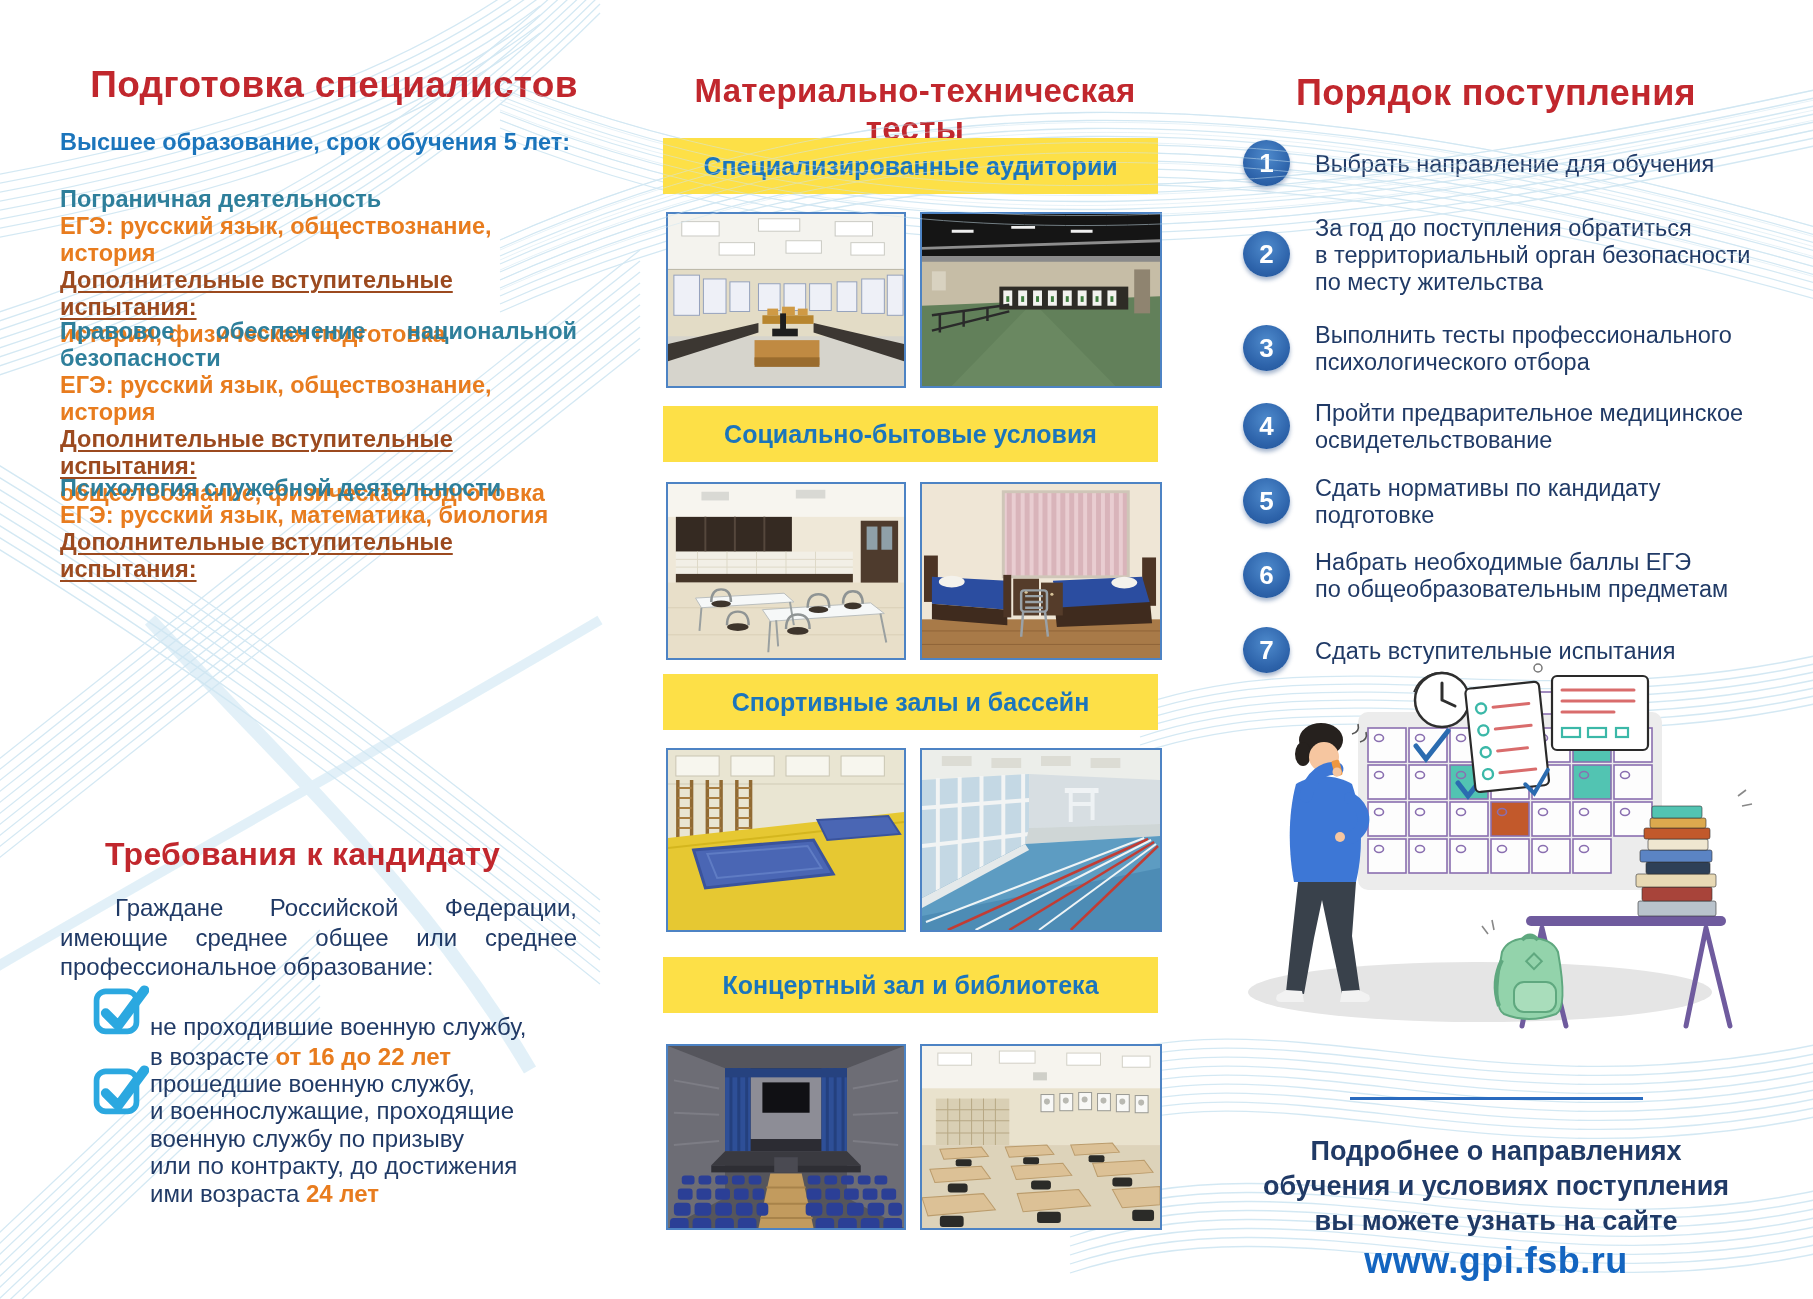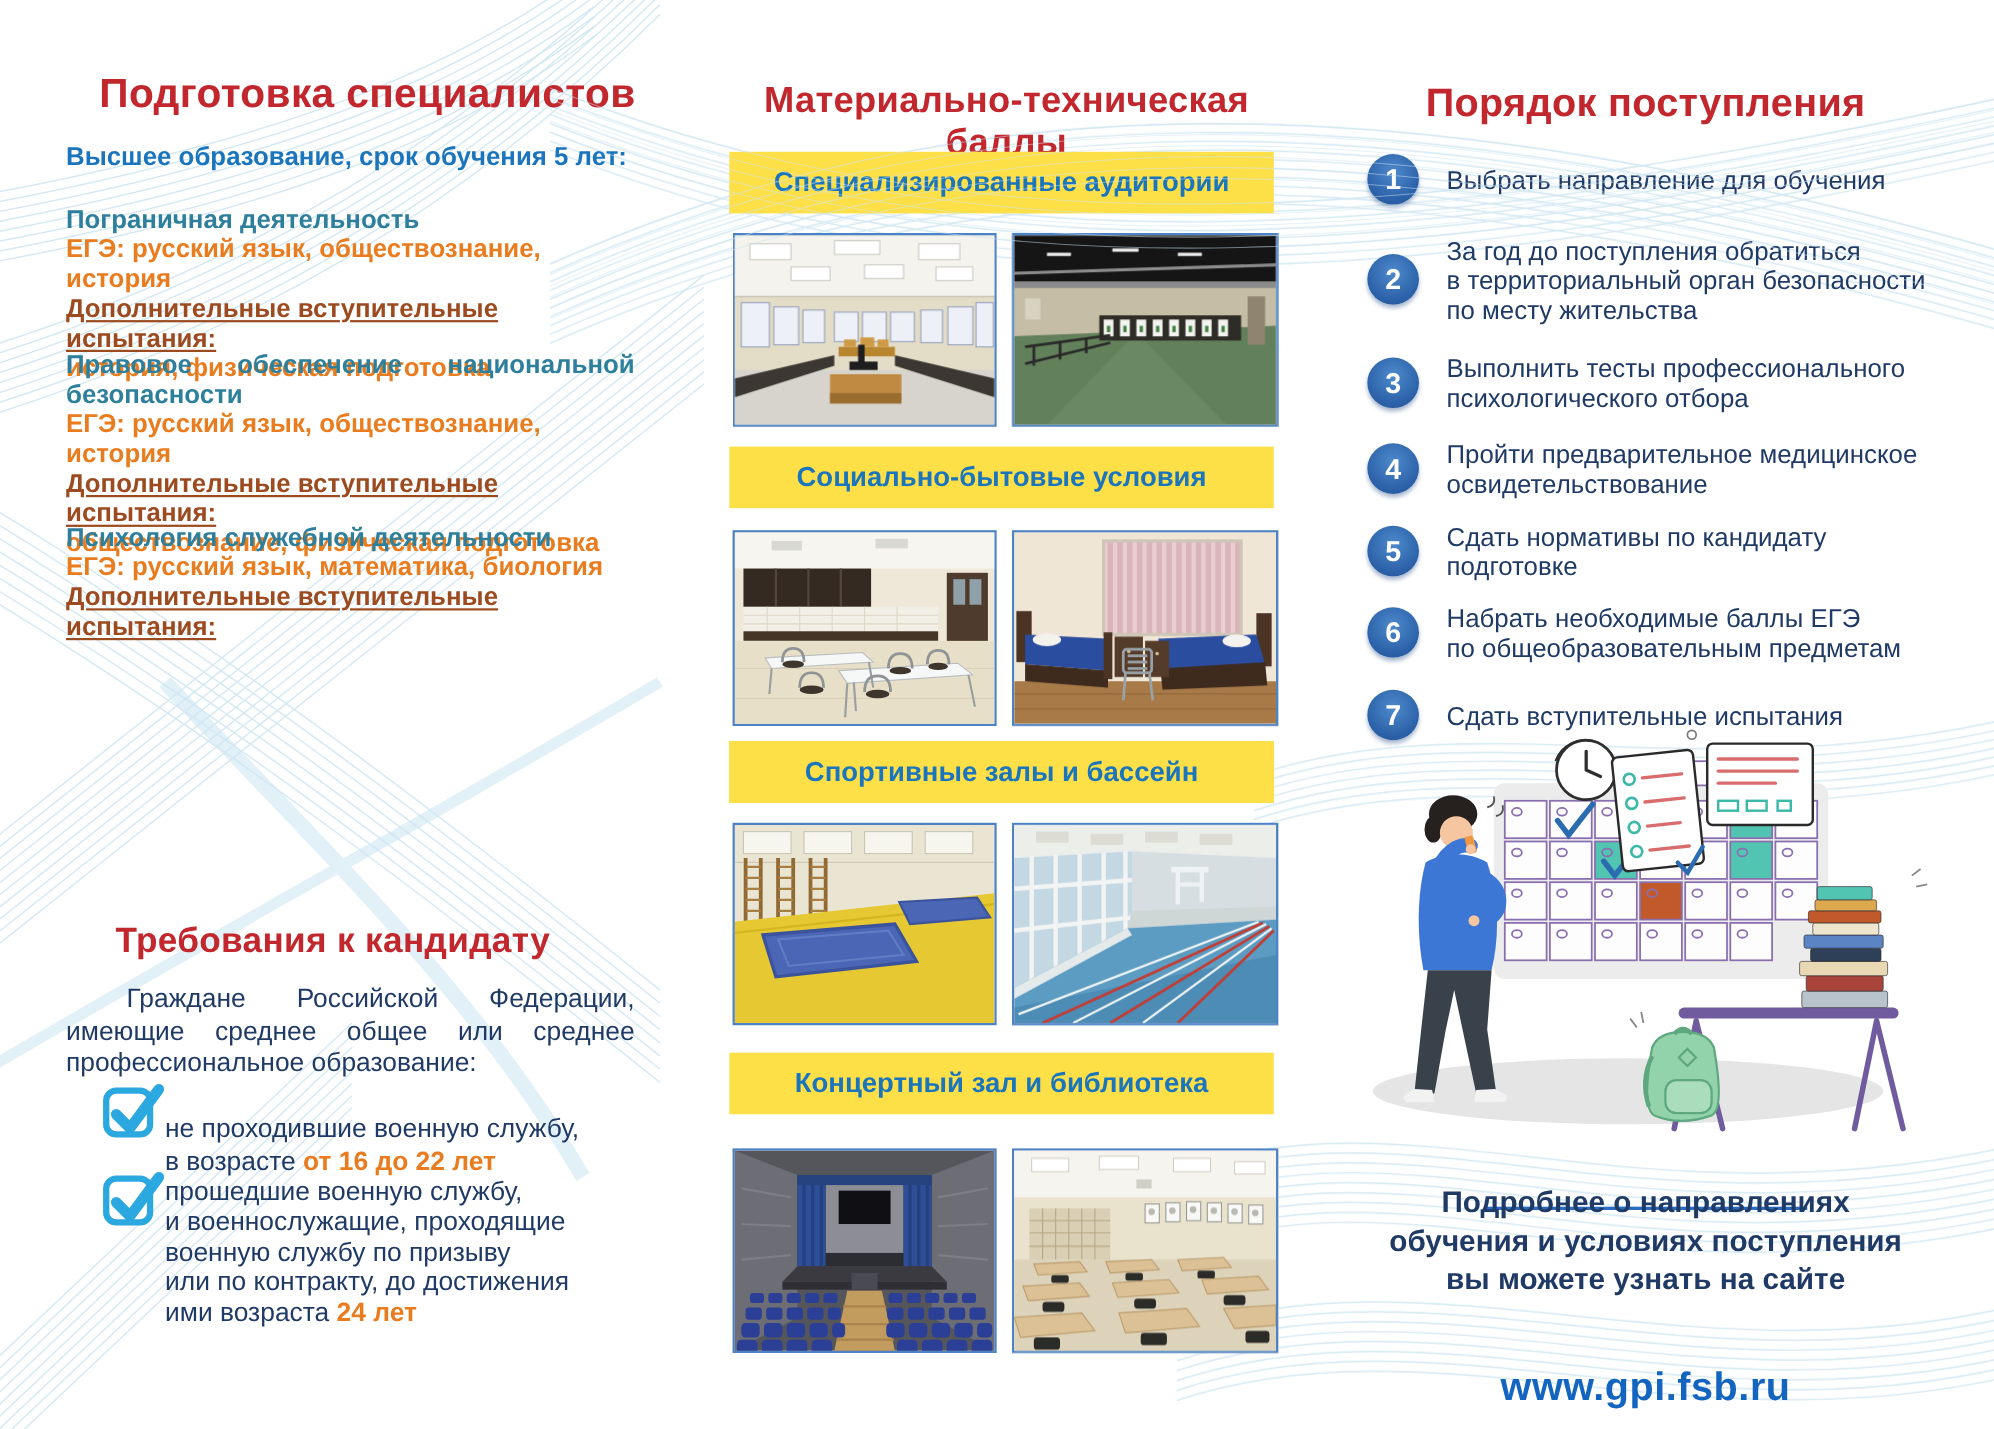--- a/index.html
+++ b/index.html
@@ -216,21 +216,21 @@
     </svg>
   </div>
   <div class="abs content navy pre" style="left:150px;top:1042px;width:440px;font-size:24px;line-height:27.5px;">
     <span>прошедшие военную службу,
 и военнослужащие, проходящие
 военную службу по призыву
 или по контракту, до достижения
 ими возраста </span><span class="hl">24 лет</span>
   </div>
 
-  <div class="abs content title-red" style="left:660px;top:72px;width:510px;font-size:33px;">Материально-техническая баллы</div>
+  <div class="abs content title-red" style="left:660px;top:72px;width:510px;font-size:33px;">Материально-техническая тесты</div>
 
   <div class="abs content banner" style="top:138px;">
     <span>Специализированные аудитории</span>
   </div>
   <div class="abs content banner" style="top:406px;">
     <span>Социально-бытовые условия</span>
   </div>
   <div class="abs content banner" style="top:674px;">
     <span>Спортивные залы и бассейн</span>
   </div>
@@ -744,21 +744,21 @@
       <path d="M432,340 q8,-9 16,0" stroke="#5fa87f" stroke-width="4" fill="none"></path>
       <path d="M412,360 q-11,22 -3,46" stroke="#5fa87f" stroke-width="4" fill="none"></path>
       <rect x="424" y="382" width="42" height="30" rx="10" fill="#a9ddbb" stroke="#5fa87f" stroke-width="2"></rect>
       <rect x="438" y="356" width="11" height="11" fill="none" stroke="#5fa87f" stroke-width="2" transform="rotate(45 444 362)"></rect>
       <path d="M398,334 l-6,-8 M404,330 l-2,-10" stroke="#888888" stroke-width="1.6"></path>
     </svg>
   </div>
 
   <div class="abs content divider" style="left:1350px;top:1097px;width:293px;height:3px;"></div>
 
-  <div class="abs content note pre" style="left:1244px;top:1076px;width:504px;">Подробнее  о направлениях
+  <div class="abs content note pre" style="left:1244px;top:1134px;width:504px;">Подробнее  о направлениях
 обучения и условиях  поступления
 вы можете узнать на сайте</div>
 
   <div class="abs content website" style="left:1244px;top:1240px;width:504px;">www.gpi.fsb.ru</div>
 
   <svg class="overlay-svg" width="1813" height="330" viewBox="0 0 1813 330">
     <defs>
       <path id="o1" d="M500,240 C860,80 1250,60 1860,240"></path>
       <path id="o2" d="M500,80 C900,240 1320,200 1860,80"></path>
     </defs>

